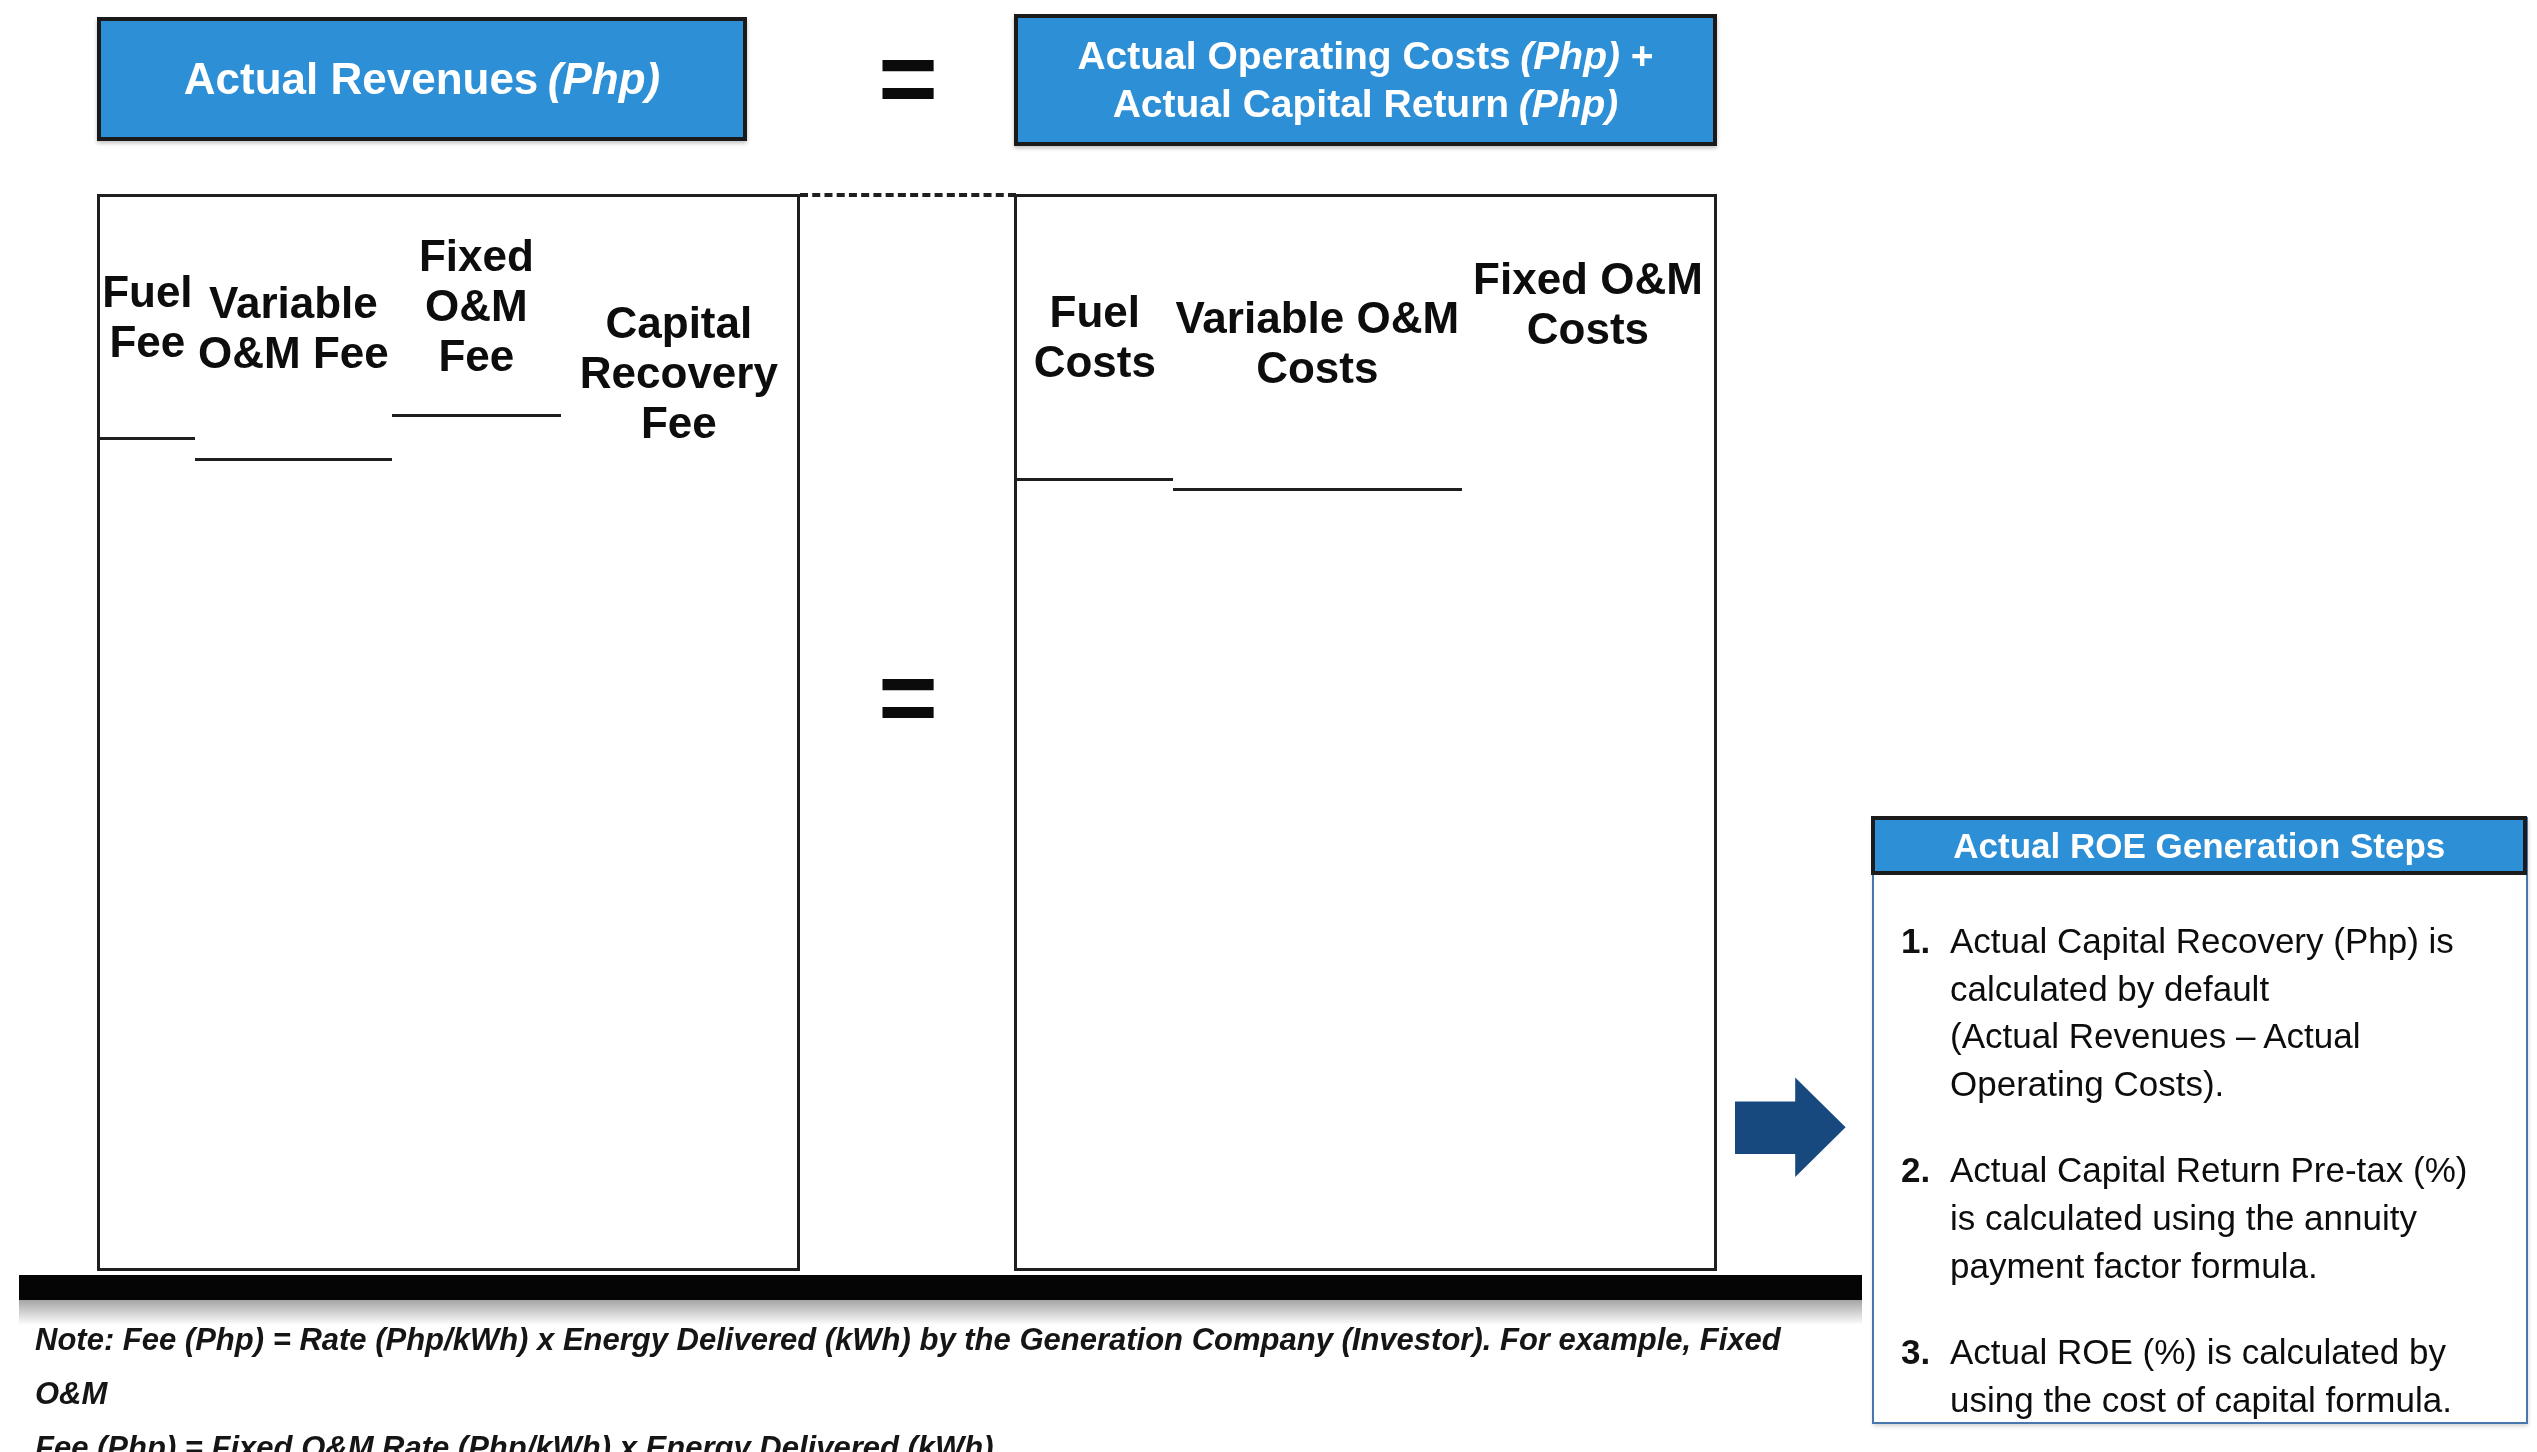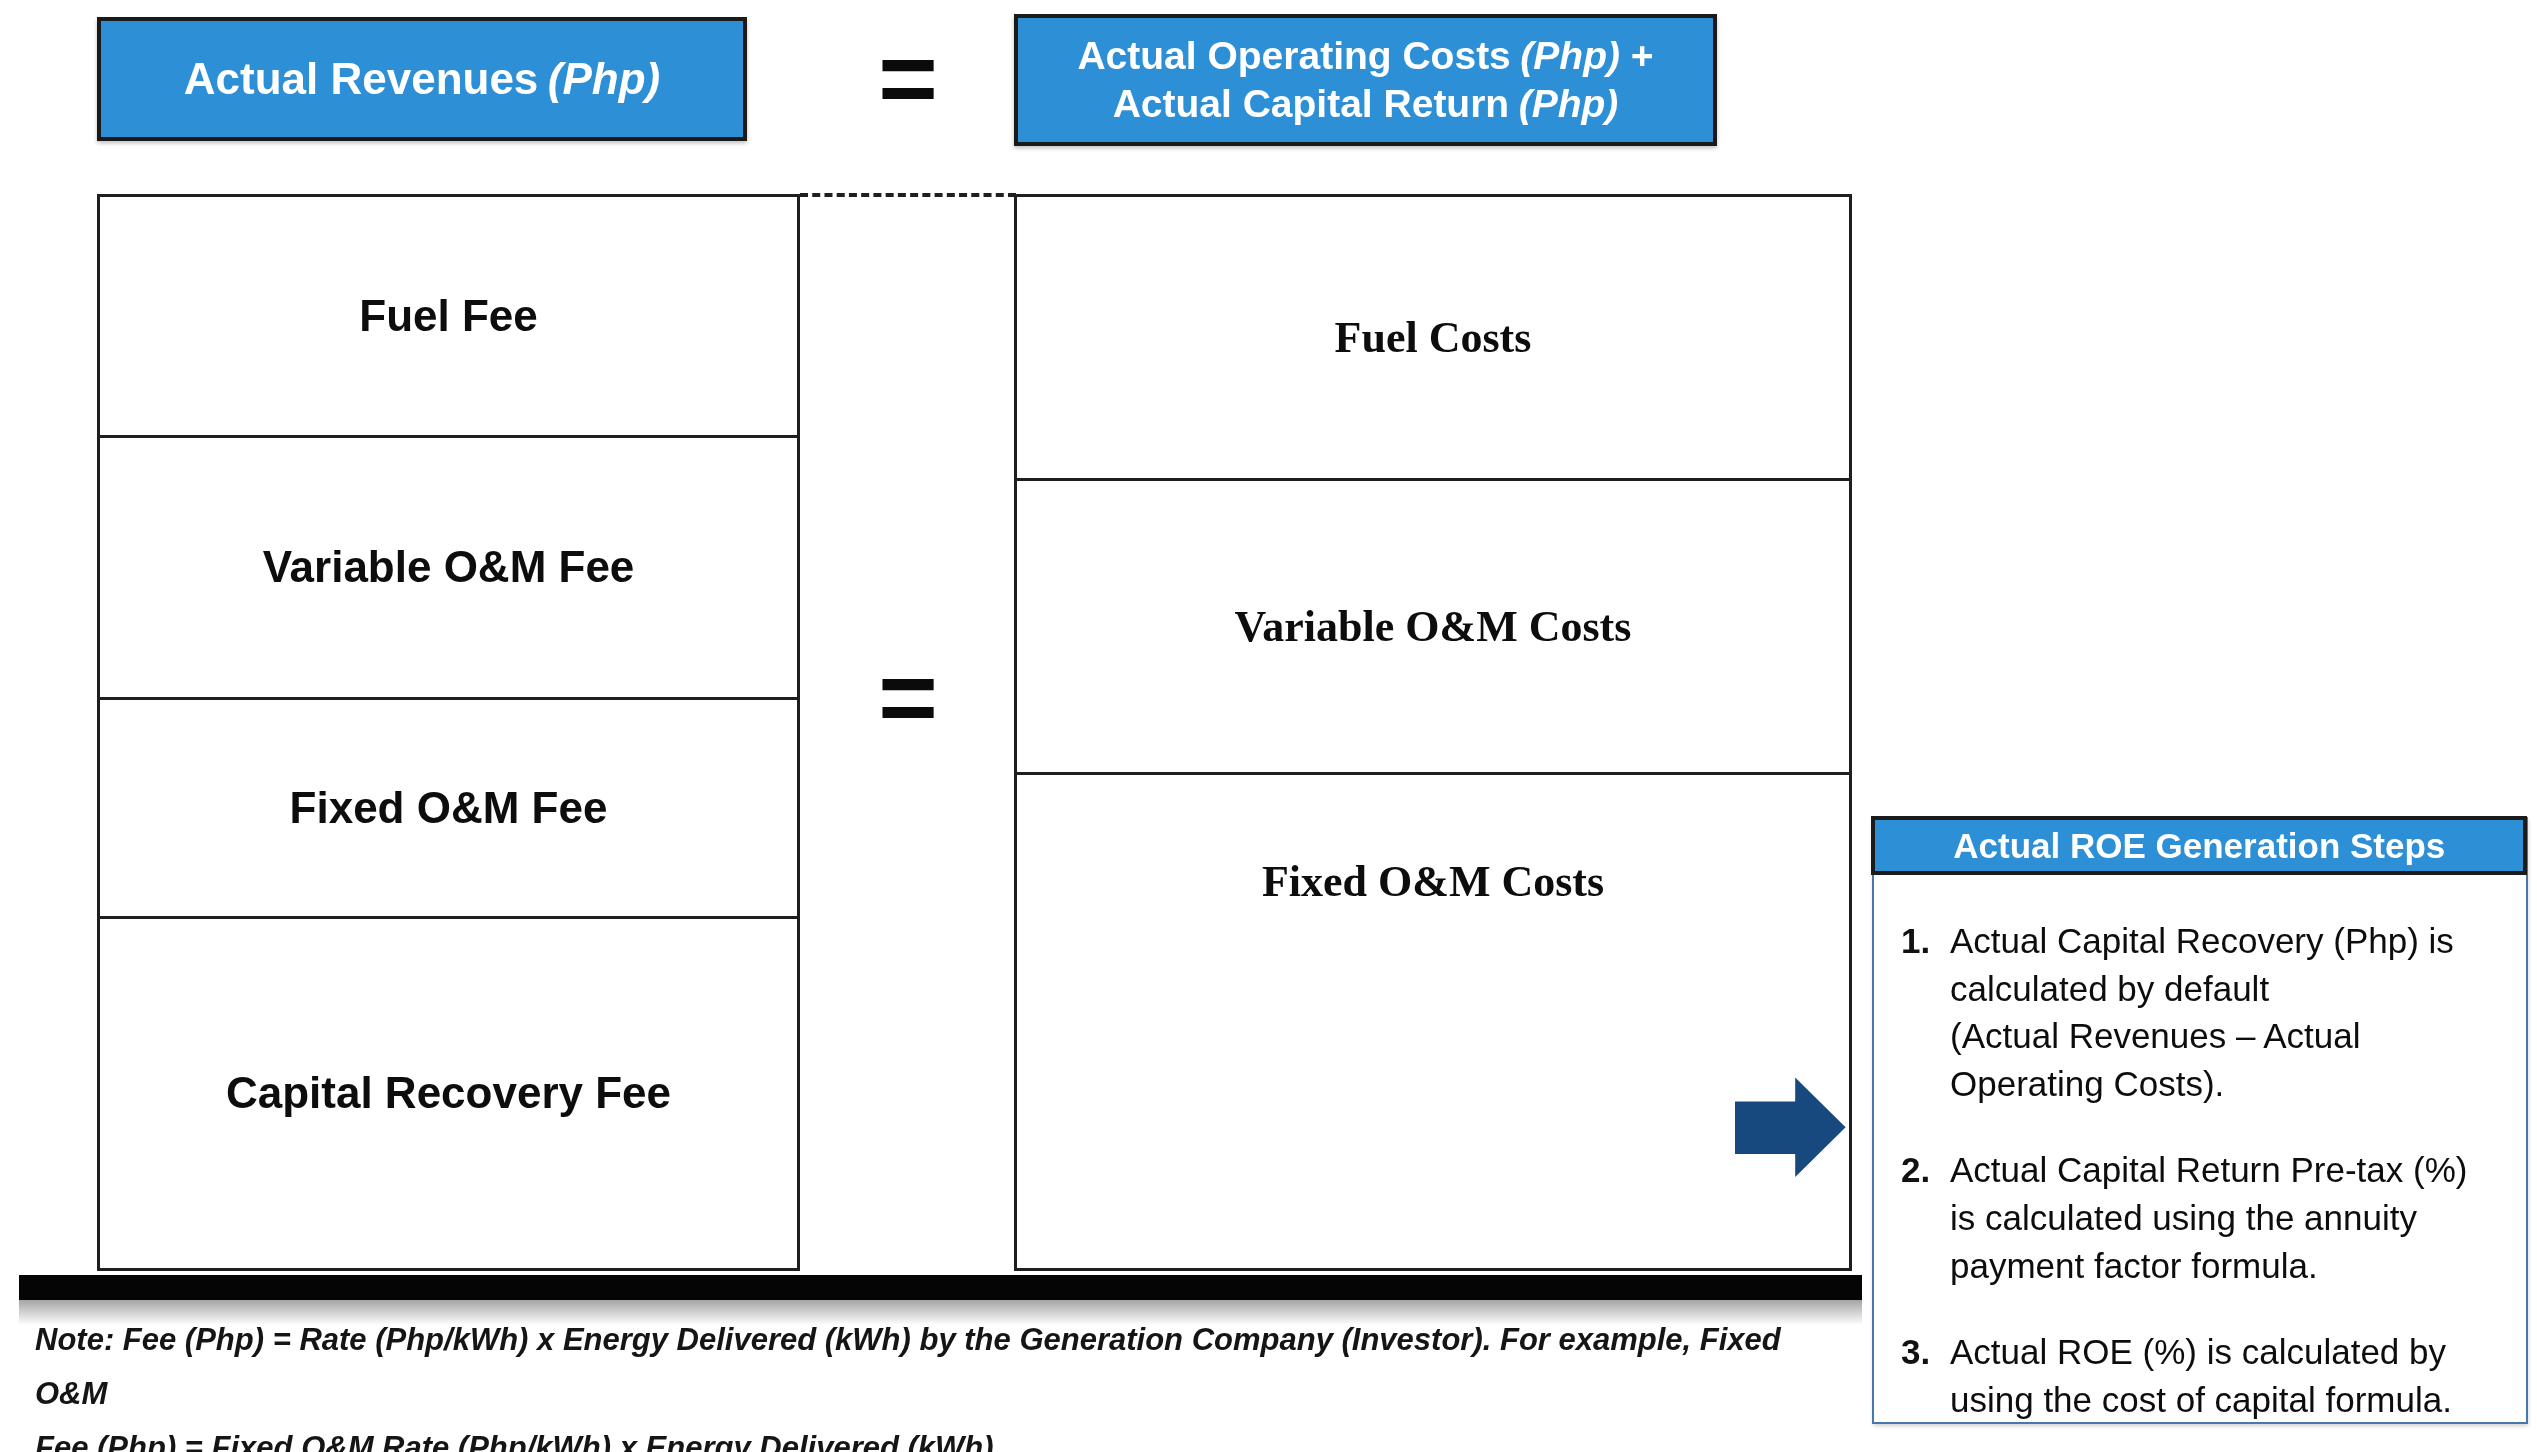--- a/index.html
+++ b/index.html
@@ -29,24 +29,24 @@
   .eq-mid{left:802px;top:647px;width:212px;height:102px;}
 
   .dashed-connector{
     left:800px;top:193px;width:216px;height:0;
     border-top:4.1px dashed #1f1f1f;
   }
 
   
   .stack{
     border:3.4px solid #1f1f1f;background:#ffffff;
-    display:flex;flex-direction:column;
+    display:flex;flex-direction:row;
   }
   .stack-left{left:97px;top:194px;width:703px;height:1077px;}
-  .stack-right{left:1014px;top:194px;width:838px;height:1077px;font-family:Liberation Serif, serif;}
+  .stack-right{left:1014px;top:194px;width:703px;height:1077px;}
   .seg{
     display:flex;align-items:center;justify-content:center;
     border-bottom:3.4px solid #1f1f1f;
     font-size:44px;font-weight:bold;color:#0d0d0d;text-align:center;
   }
   .seg:last-child{border-bottom:none;}
   .stack-left .seg:nth-child(1){height:22.4%;}
   .stack-left .seg:nth-child(2){height:24.4%;}
   .stack-left .seg:nth-child(3){height:20.3%;}
   .stack-left .seg:nth-child(4){height:32.9%;border-radius:21px;}

